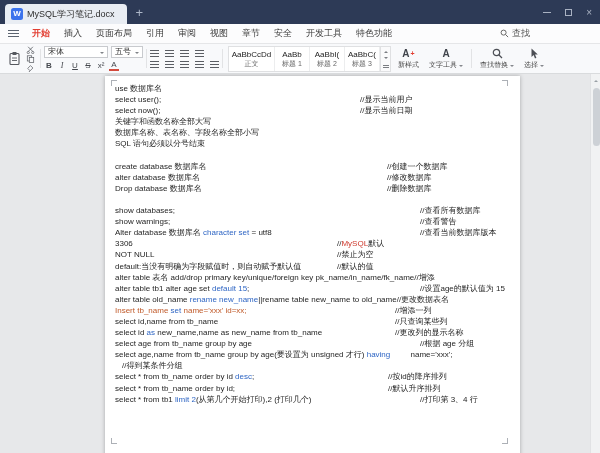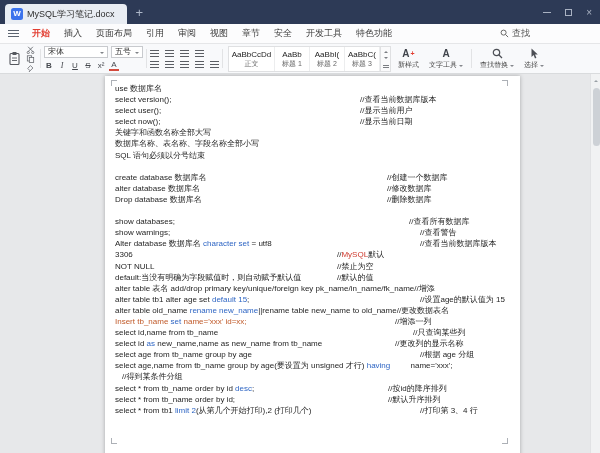--- a/index.html
+++ b/index.html
@@ -281,42 +281,41 @@
   </div>
 
   <div class="workspace">
     <div class="page">
       <span class="crop tl" style="left:6px;top:4px;"></span>
       <span class="crop tr" style="left:397px;top:4px;"></span>
       <span class="crop bl" style="left:6px;top:362px;"></span>
       <span class="crop br" style="left:397px;top:362px;"></span>
       <div class="text-area" id="doc-text">
           <div class="dline"><span style="color: rgb(31, 31, 31);">use 数据库名</span></div>
-          <div class="dline"><span style="color: rgb(31, 31, 31);">select version();</span><span class="dcomment" style="left: 245px;"><span style="color: rgb(31, 31, 31);">//查看当前数据库版本</span></span></div>
           <div class="dline"><span style="color: rgb(31, 31, 31);">select user();</span><span class="dcomment" style="left: 245px;"><span style="color: rgb(31, 31, 31);">//显示当前用户</span></span></div>
           <div class="dline"><span style="color: rgb(31, 31, 31);">select now();</span><span class="dcomment" style="left: 245px;"><span style="color: rgb(31, 31, 31);">//显示当前日期</span></span></div>
           <div class="dline"><span style="color: rgb(31, 31, 31);">关键字和函数名称全部大写</span></div>
           <div class="dline"><span style="color: rgb(31, 31, 31);">数据库名称、表名称、字段名称全部小写</span></div>
           <div class="dline"><span style="color: rgb(31, 31, 31);">SQL 语句必须以分号结束</span></div>
           <div class="dline"></div>
           <div class="dline"><span style="color: rgb(31, 31, 31);">create database 数据库名</span><span class="dcomment" style="left: 272px;"><span style="color: rgb(31, 31, 31);">//创建一个数据库</span></span></div>
           <div class="dline"><span style="color: rgb(31, 31, 31);">alter database 数据库名</span><span class="dcomment" style="left: 272px;"><span style="color: rgb(31, 31, 31);">//修改数据库</span></span></div>
           <div class="dline"><span style="color: rgb(31, 31, 31);">Drop database 数据库名</span><span class="dcomment" style="left: 272px;"><span style="color: rgb(31, 31, 31);">//删除数据库</span></span></div>
           <div class="dline"></div>
-          <div class="dline"><span style="color: rgb(31, 31, 31);">show databases;</span><span class="dcomment" style="left: 294px;"><span style="color: rgb(31, 31, 31);">//查看所有数据库</span></span></div>
+          <div class="dline"><span style="color: rgb(31, 31, 31);">show databases;</span><span class="dcomment" style="left: 305px;"><span style="color: rgb(31, 31, 31);">//查看所有数据库</span></span></div>
           <div class="dline"><span style="color: rgb(31, 31, 31);">show warnings;</span><span class="dcomment" style="left: 305px;"><span style="color: rgb(31, 31, 31);">//查看警告</span></span></div>
           <div class="dline"><span style="color: rgb(31, 31, 31);">Alter database 数据库名 </span><span style="color: rgb(47, 102, 196);">character set</span><span style="color: rgb(31, 31, 31);"> = utf8</span><span class="dcomment" style="left: 305px;"><span style="color: rgb(31, 31, 31);">//查看当前数据库版本</span></span></div>
           <div class="dline"><span style="color: rgb(31, 31, 31);">3306</span><span class="dcomment" style="left: 222px;"><span style="color: rgb(31, 31, 31);">//</span><span style="color: rgb(206, 58, 46);">MySQL</span><span style="color: rgb(31, 31, 31);">默认</span></span></div>
           <div class="dline"><span style="color: rgb(31, 31, 31);">NOT NULL</span><span class="dcomment" style="left: 222px;"><span style="color: rgb(31, 31, 31);">//禁止为空</span></span></div>
           <div class="dline"><span style="color: rgb(31, 31, 31);">default:当没有明确为字段赋值时，则自动赋予默认值</span><span class="dcomment" style="left: 222px;"><span style="color: rgb(31, 31, 31);">//默认的值</span></span></div>
           <div class="dline"><span style="color: rgb(31, 31, 31);">alter table 表名 add/drop primary key/unique/foreign key pk_name/in_name/fk_name//增添</span></div>
           <div class="dline"><span style="color: rgb(31, 31, 31);">alter table tb1 alter age set </span><span style="color: rgb(47, 102, 196);">default 15</span><span style="color: rgb(31, 31, 31);">;</span><span class="dcomment" style="left: 305px;"><span style="color: rgb(31, 31, 31);">//设置age的默认值为 15</span></span></div>
           <div class="dline"><span style="color: rgb(31, 31, 31);">alter table old_name </span><span style="color: rgb(47, 102, 196);">rename new_name</span><span style="color: rgb(31, 31, 31);">||rename table new_name to old_name//更改数据表名</span></div>
           <div class="dline"><span style="color: rgb(192, 90, 42);">Insert tb_name </span><span style="color: rgb(47, 102, 196);">set</span><span style="color: rgb(192, 90, 42);"> name='xxx' id=xx;</span><span class="dcomment" style="left: 280px;"><span style="color: rgb(31, 31, 31);">//增添一列</span></span></div>
-          <div class="dline"><span style="color: rgb(31, 31, 31);">select id,name from tb_name</span><span class="dcomment" style="left: 298px;"><span style="color: rgb(31, 31, 31);">//只查询某些列</span></span></div>
+          <div class="dline"><span style="color: rgb(31, 31, 31);">select id,name from tb_name</span><span class="dcomment" style="left: 280px;"><span style="color: rgb(31, 31, 31);">//只查询某些列</span></span></div>
           <div class="dline"><span style="color: rgb(31, 31, 31);">select id </span><span style="color: rgb(47, 102, 196);">as</span><span style="color: rgb(31, 31, 31);"> new_name,name as new_name from tb_name</span><span class="dcomment" style="left: 280px;"><span style="color: rgb(31, 31, 31);">//更改列的显示名称</span></span></div>
           <div class="dline"><span style="color: rgb(31, 31, 31);">select age from tb_name group by age</span><span class="dcomment" style="left: 305px;"><span style="color: rgb(31, 31, 31);">//根据 age 分组</span></span></div>
           <div class="dline"><span style="color: rgb(31, 31, 31);">select age,name from tb_name group by age(要设置为 unsigned 才行) </span><span style="color: rgb(47, 102, 196);">having</span><span style="color: rgb(31, 31, 31); margin-left: 18px;"> name='xxx';</span></div>
           <div class="dline" style="padding-left: 7px;"><span style="color: rgb(31, 31, 31);">//得到某条件分组</span></div>
           <div class="dline"><span style="color: rgb(31, 31, 31);">select * from tb_name order by id </span><span style="color: rgb(47, 102, 196); ">desc</span><span style="color: rgb(31, 31, 31);">;</span><span class="dcomment" style="left: 273px;"><span style="color: rgb(31, 31, 31);">//按id的降序排列</span></span></div>
           <div class="dline"><span style="color: rgb(31, 31, 31);">select * from tb_name order by id;</span><span class="dcomment" style="left: 273px;"><span style="color: rgb(31, 31, 31);">//默认升序排列</span></span></div>
           <div class="dline"><span style="color: rgb(31, 31, 31);">select * from tb1 </span><span style="color: rgb(47, 102, 196);">limit 2</span><span style="color: rgb(31, 31, 31);">(从第几个开始打印),2 (打印几个)</span><span class="dcomment" style="left: 305px;"><span style="color: rgb(31, 31, 31);">//打印第 3、4 行</span></span></div>
         </div>
     </div>
     <div class="scrollbar">

